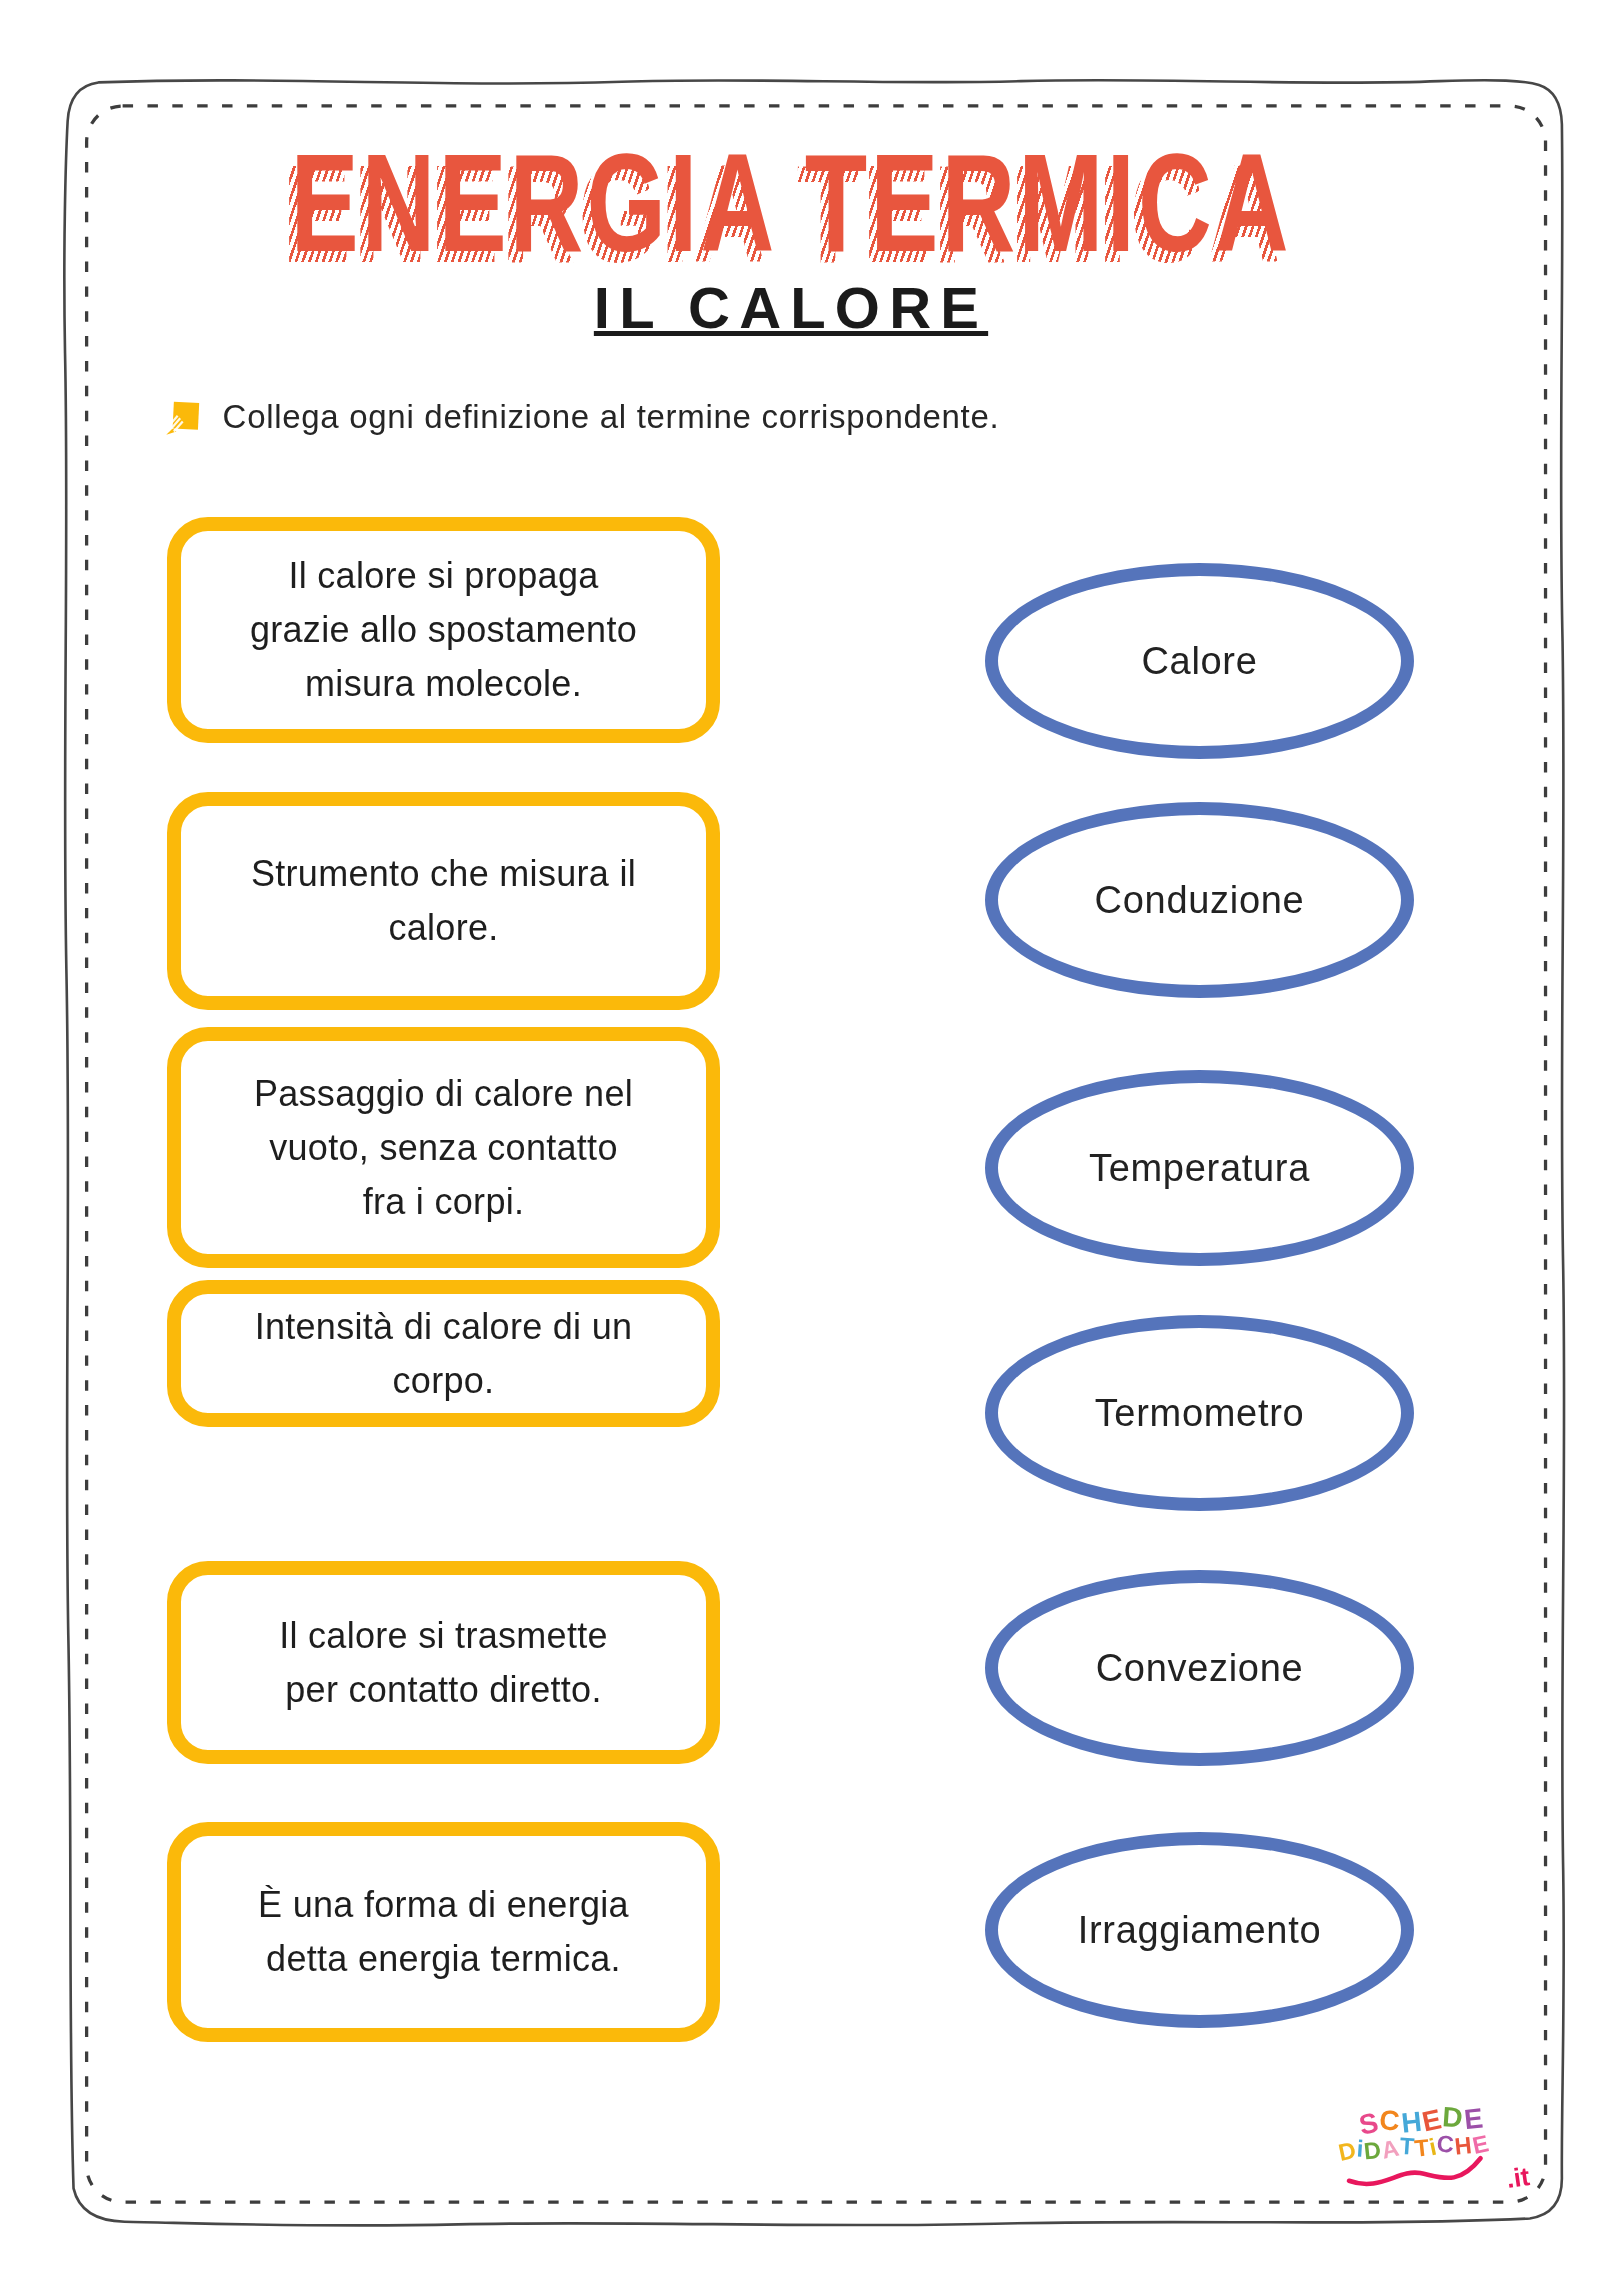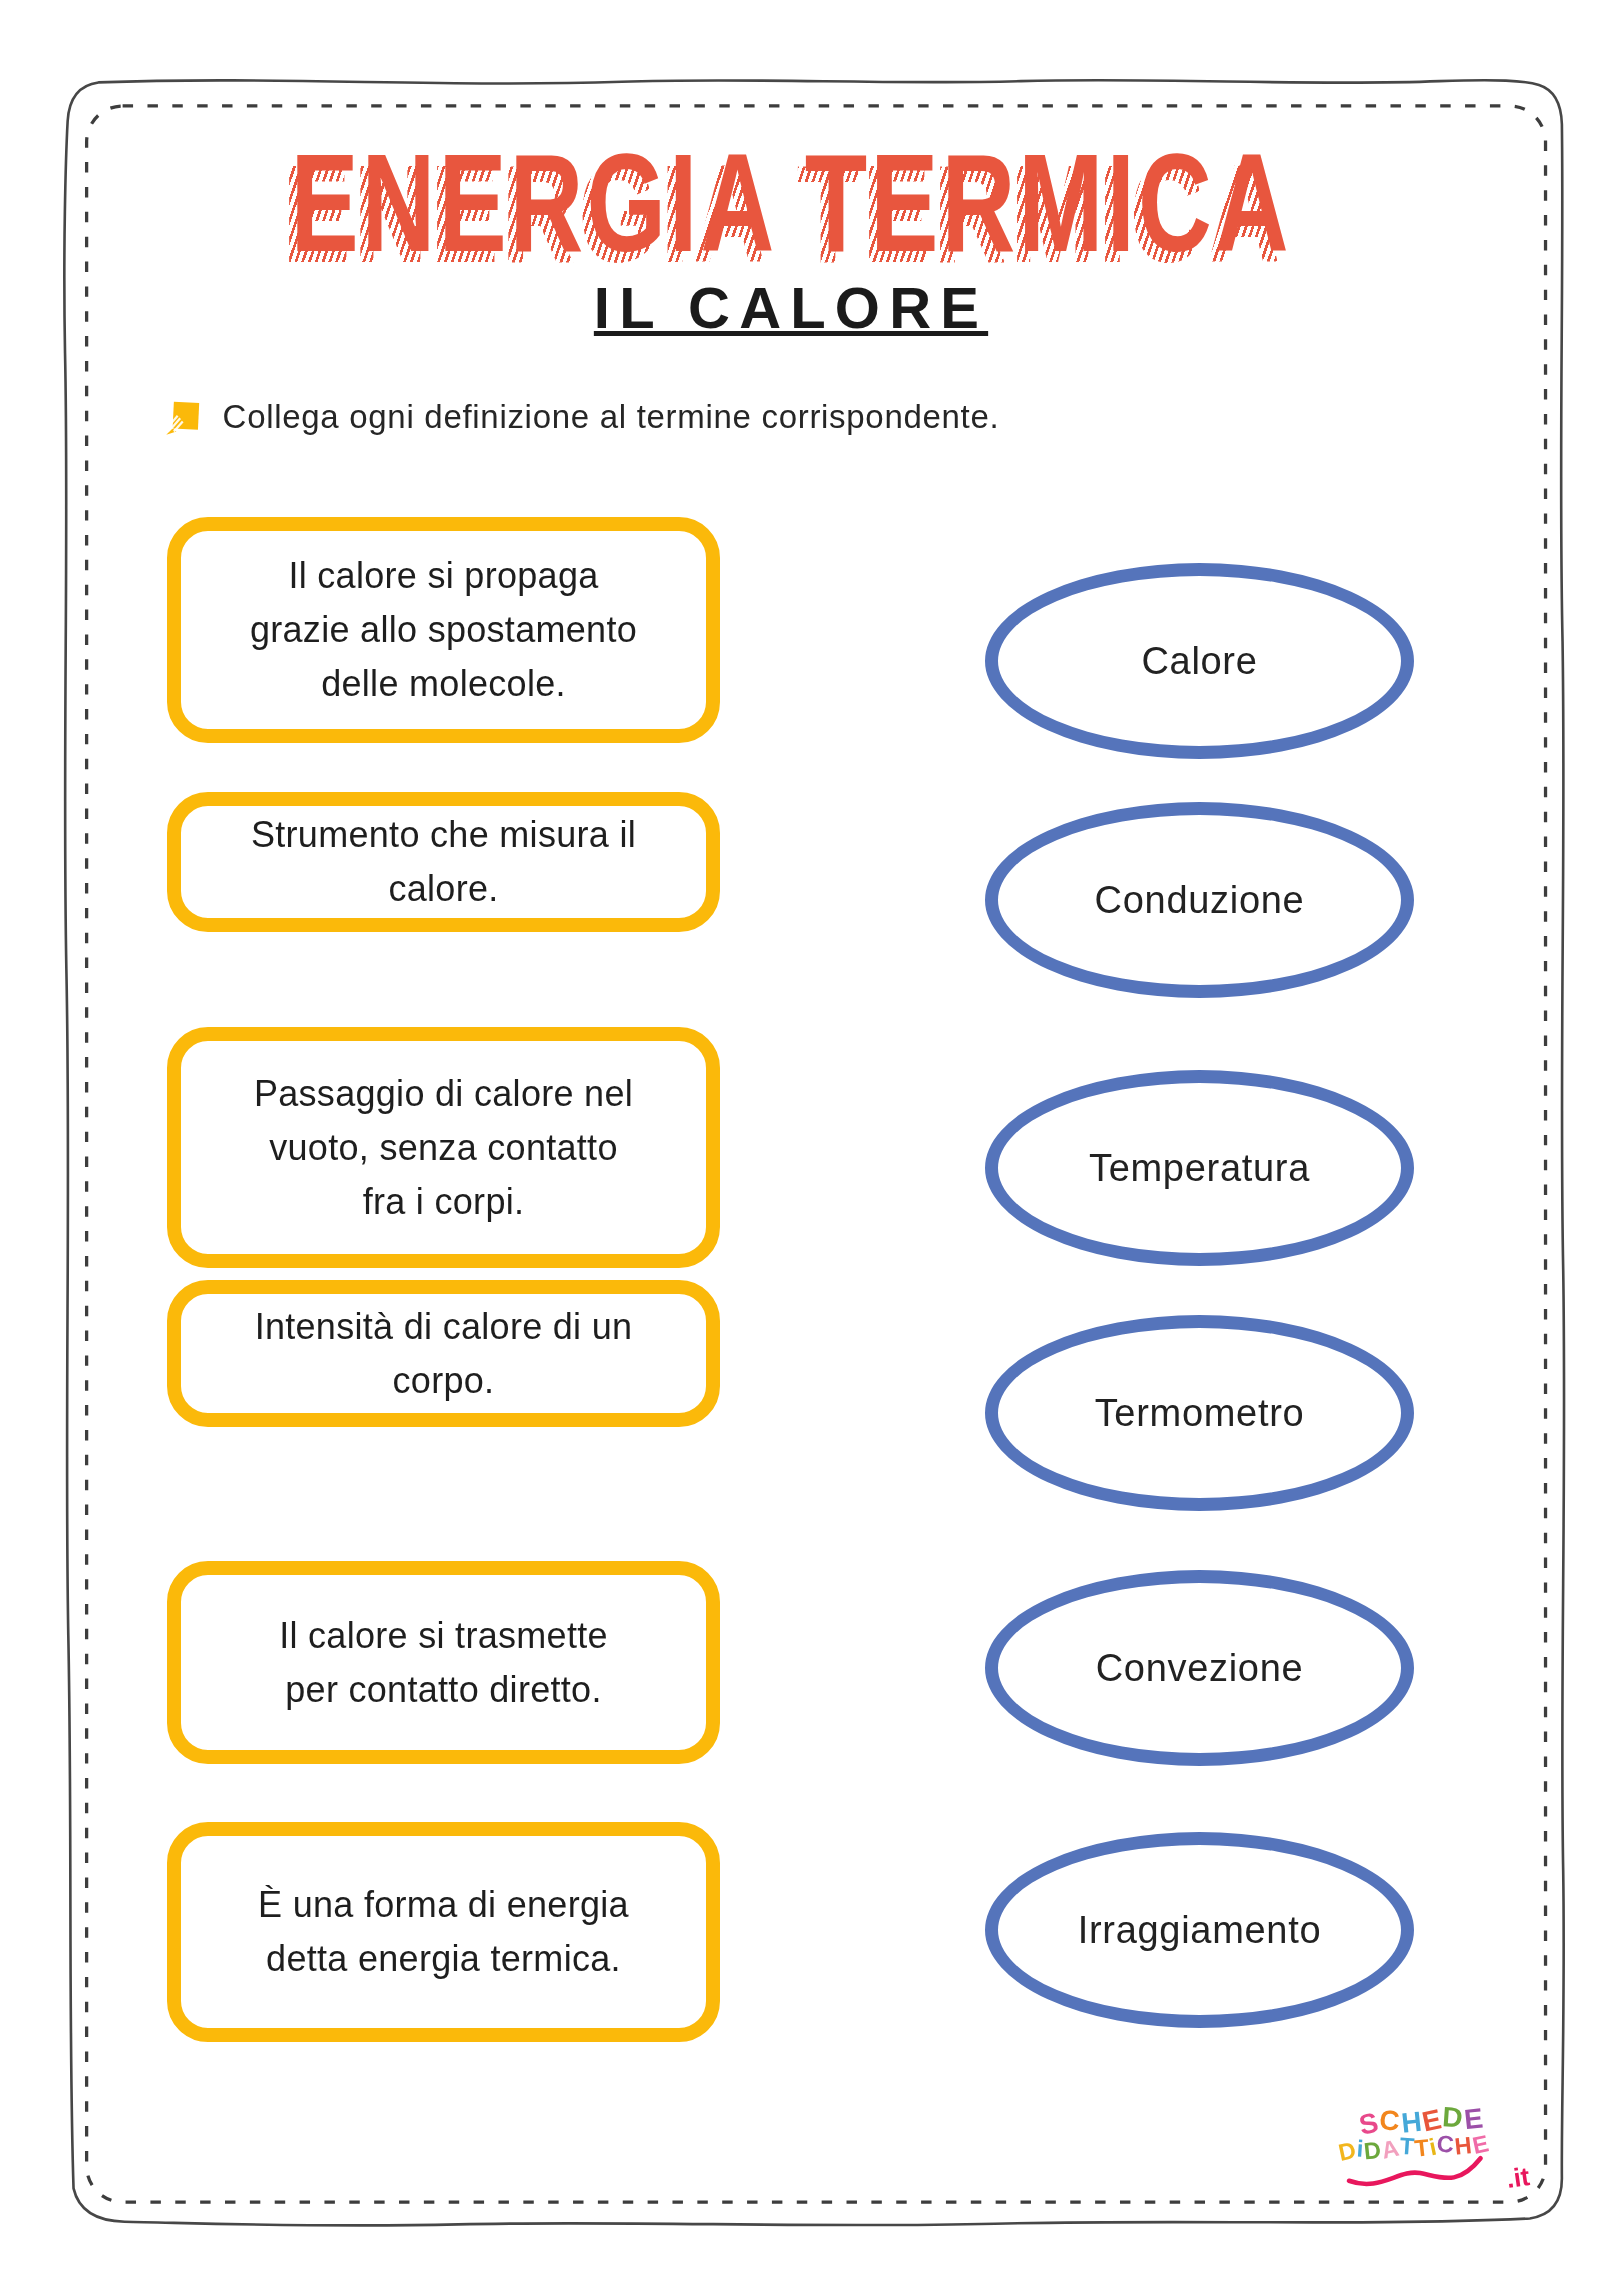--- a/index.html
+++ b/index.html
@@ -97,23 +97,23 @@
     <polygon points="14,6 54,8 52,50 12,48" fill="#FBB90A"></polygon>
     <polygon points="12,48 2,58 18,53" fill="#FBB90A"></polygon>
     <path d="M8 42 L20 28 M10 48 L24 32 M14 53 L28 37" stroke="#ffffff" stroke-width="3.5" opacity="0.9" fill="none"></path>
   </svg>
   <span class="txt">Collega ogni definizione al termine corrispondente.</span>
 </div>
 
 <div class="def-box" style="top:517px;height:226px">
   <span class="def-text">Il calore si propaga
 grazie allo spostamento
-delle molecole.</span>
+misura molecole.</span>
 </div>
-<div class="def-box" style="top:792px;height:140px">
+<div class="def-box" style="top:792px;height:218px">
   <span class="def-text">Strumento che misura il
 calore.</span>
 </div>
 <div class="def-box" style="top:1027px;height:241px">
   <span class="def-text">Passaggio di calore nel
 vuoto, senza contatto
 fra i corpi.</span>
 </div>
 <div class="def-box" style="top:1280px;height:147px">
   <span class="def-text">Intensità di calore di un

